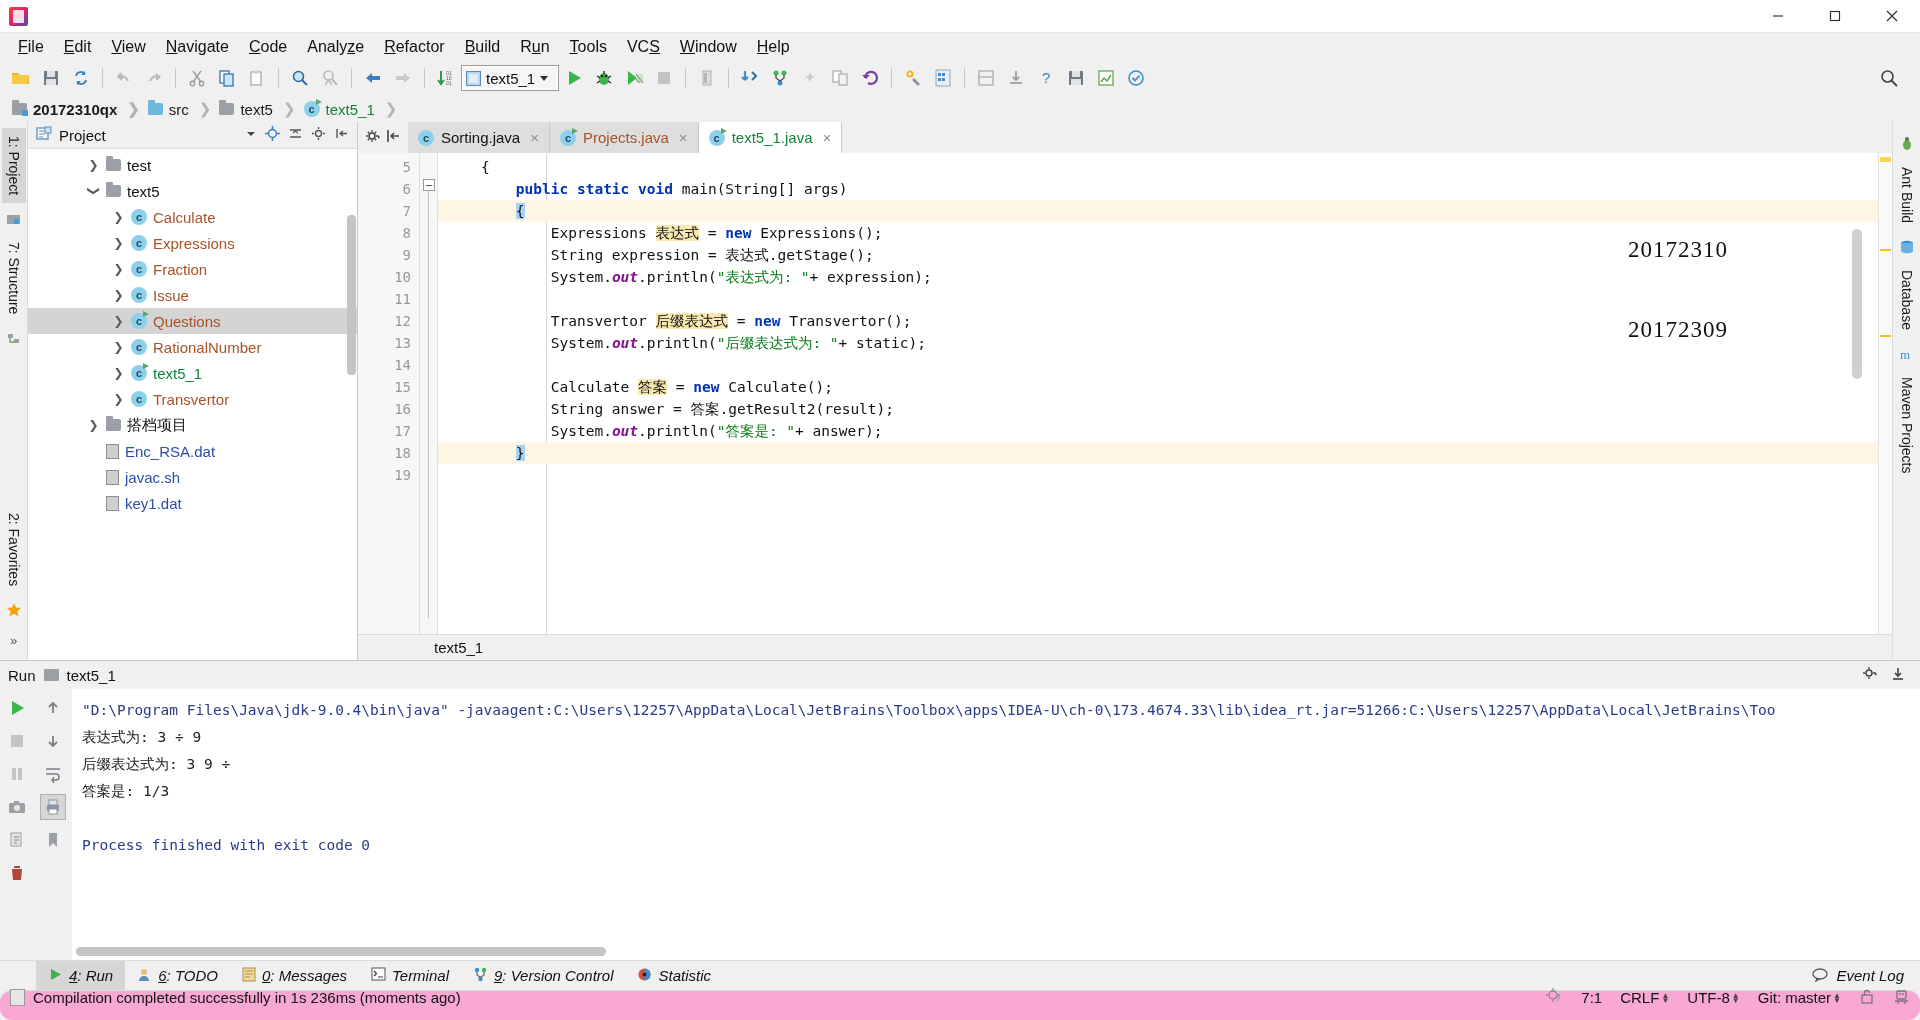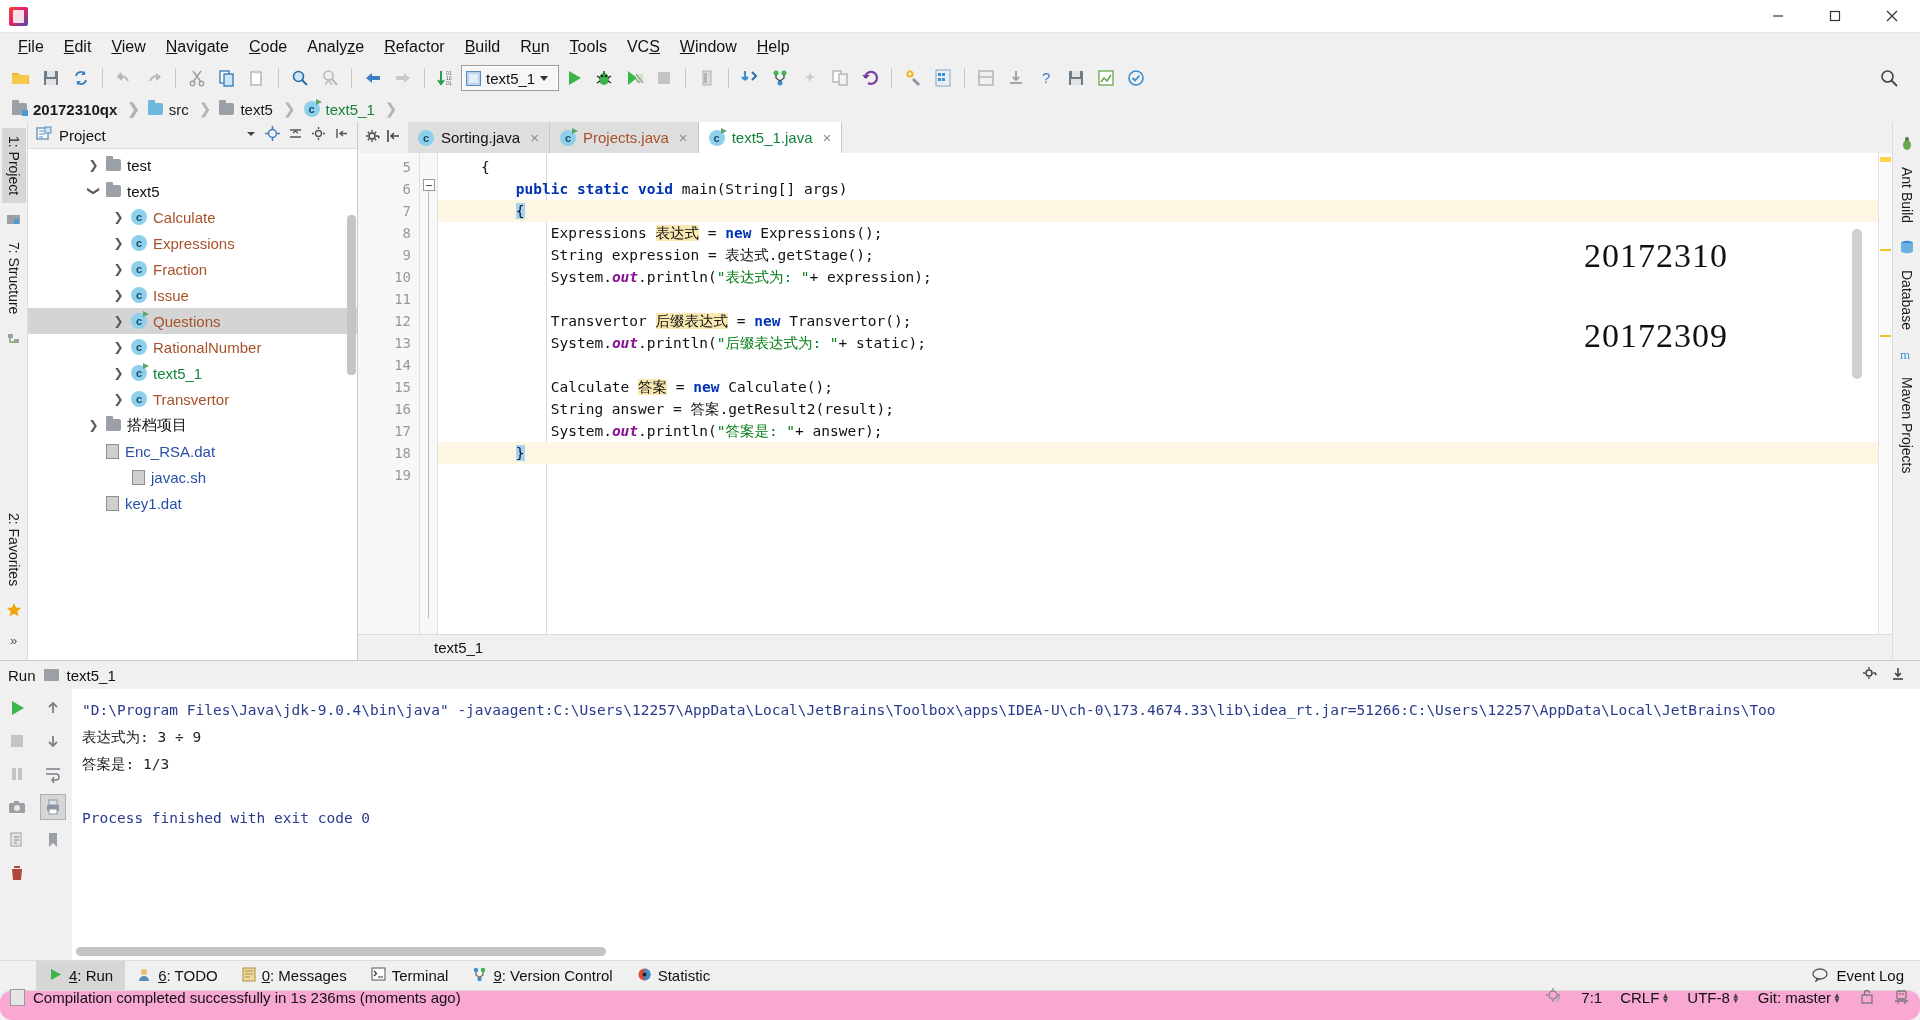--- a/index.html
+++ b/index.html
@@ -137,21 +137,21 @@
   .cline { height:22px; line-height:22px; white-space:pre; padding-left:8px; position:relative; }
   .cline.hl { background:#fdf6e3; }
   .kw { color:#0033b3; font-weight:bold; }
   .str { color:#067d17; }
   .fld { color:#871094; font-style:italic; font-weight:bold; }
   .hlvar { background:#f7e9b0; }
   .cursor-blk { background:#a6d2f4; }
   .indent-guide { position:absolute; left:8px; top:0; bottom:0; width:1px; background:#d9d9d9; }
   .wm {
     position:absolute; right:150px; font-family:"Liberation Serif","DejaVu Serif",serif;
-    font-size:34px; color:#111; letter-spacing:1px;
+    font-size:23px; color:#111; letter-spacing:1px;
   }
 
   .editor-rail {
     width: 14px; flex:0 0 14px; background:#fafafa; border-left:1px solid #e3e3e3; position:relative;
   }
   .rail-mark { position:absolute; right:1px; width:11px; height:5px; }
   .editor-vscroll { position:absolute; right:16px; top:76px; width:10px; height:150px; background:#cfcfcf; border-radius:5px; }
 
   .editor-footer { height:26px; background:#f0f0f0; display:flex; align-items:center; padding-left:76px; font-size:15px; color:#111; border-top:1px solid #dcdcdc; flex:0 0 26px; }
 
@@ -171,21 +171,21 @@
   .ra.sel { background:#d6d6d6; border:1px solid #b0b0b0; }
   .console {
     flex:1 1 auto; background:#fff; font-family:"DejaVu Sans Mono", monospace; font-size:14.5px;
     color:#222; padding: 8px 0 0 10px; overflow:hidden; position:relative; min-width:0;
   }
   .cons-line { height:27px; line-height:27px; white-space:pre; }
   .cons-line.blue { color:#2a3a8c; }
   .cons-hscroll { position:absolute; left:4px; bottom:4px; height:9px; width:530px; background:#c4c4c4; border-radius:5px; }
 
   
-  .bottombar { height:30px; background:#f0f0f0; display:flex; align-items:center; padding-left:36px; gap:0; flex:0 0 30px; border-top:1px solid #dcdcdc; }
+  .bottombar { height:30px; background:#f0f0f0; display:flex; align-items:center; padding-left:36px; gap:0; flex:0 0 30px; border-top:1px solid #dcdcdc;font-style:italic; }
   .btab { display:flex; align-items:center; gap:6px; font-size:15px; color:#111; padding:4px 12px; height:30px; white-space:nowrap; }
   .btab.active { background:#d6d6d6; }
   .btab u { text-decoration:underline; }
   .bb-right { margin-left:auto; display:flex; align-items:center; gap:7px; padding-right:16px; font-size:15px; color:#111; }
 
   
   .statusbar { height:30px; background:#f9a8d4; display:flex; align-items:center; padding:0 10px 16px 10px; gap:8px; flex:0 0 30px; border-top:1px solid #dcdcdc; font-size:15px; color:#111;border-radius:12px; }
   .sb-right { margin-left:auto; display:flex; align-items:center; gap:18px; }
   .sb-item { display:flex; align-items:center; gap:2px; white-space:nowrap; }
   .updown { display:inline-flex; flex-direction:column; line-height:5px; font-size:8px; color:#444; }
@@ -602,21 +602,21 @@
             <div class="tnode" style="padding-left: 59px;">
               <span class="twist">❯</span>
               <span class="folder-ico"></span>
               <span class="tlabel">搭档项目</span>
             </div>
             <div class="tnode" style="padding-left: 59px;">
               <span class="twist"></span>
               <span class="file-ico"></span>
               <span class="tlabel file">Enc_RSA.dat</span>
             </div>
-            <div class="tnode" style="padding-left: 85px;">
+            <div class="tnode" style="padding-left: 59px;">
               <span class="twist"></span>
               <span class="file-ico"></span>
               <span class="tlabel file">javac.sh</span>
             </div>
             <div class="tnode" style="padding-left: 59px;">
               <span class="twist"></span>
               <span class="file-ico"></span>
               <span class="tlabel file">key1.dat</span>
             </div>
           </div>
@@ -825,20 +825,21 @@
         <div class="ra">
             <svg width="18" height="18" viewBox="0 0 18 18">
               <path d="M5 2h8v14l-4-4-4 4z" fill="#9aa0a6"></path>
             </svg>
           </div>
       </div>
       <div class="console">
         <div id="console-host">
             <div class="cons-line blue">"D:\Program Files\Java\jdk-9.0.4\bin\java" -javaagent:C:\Users\12257\AppData\Local\JetBrains\Toolbox\apps\IDEA-U\ch-0\173.4674.33\lib\idea_rt.jar=51266:C:\Users\12257\AppData\Local\JetBrains\Too</div>
             <div class="cons-line">表达式为: 3 ÷ 9</div>
+            <div class="cons-line">后缀表达式为: 3 9 ÷</div>
             <div class="cons-line">答案是: 1/3</div>
             <div class="cons-line">&nbsp;</div>
             <div class="cons-line blue">Process finished with exit code 0</div>
           </div>
         <div class="cons-hscroll"></div>
       </div>
     </div>
   </div>
 
   <div class="bottombar">

